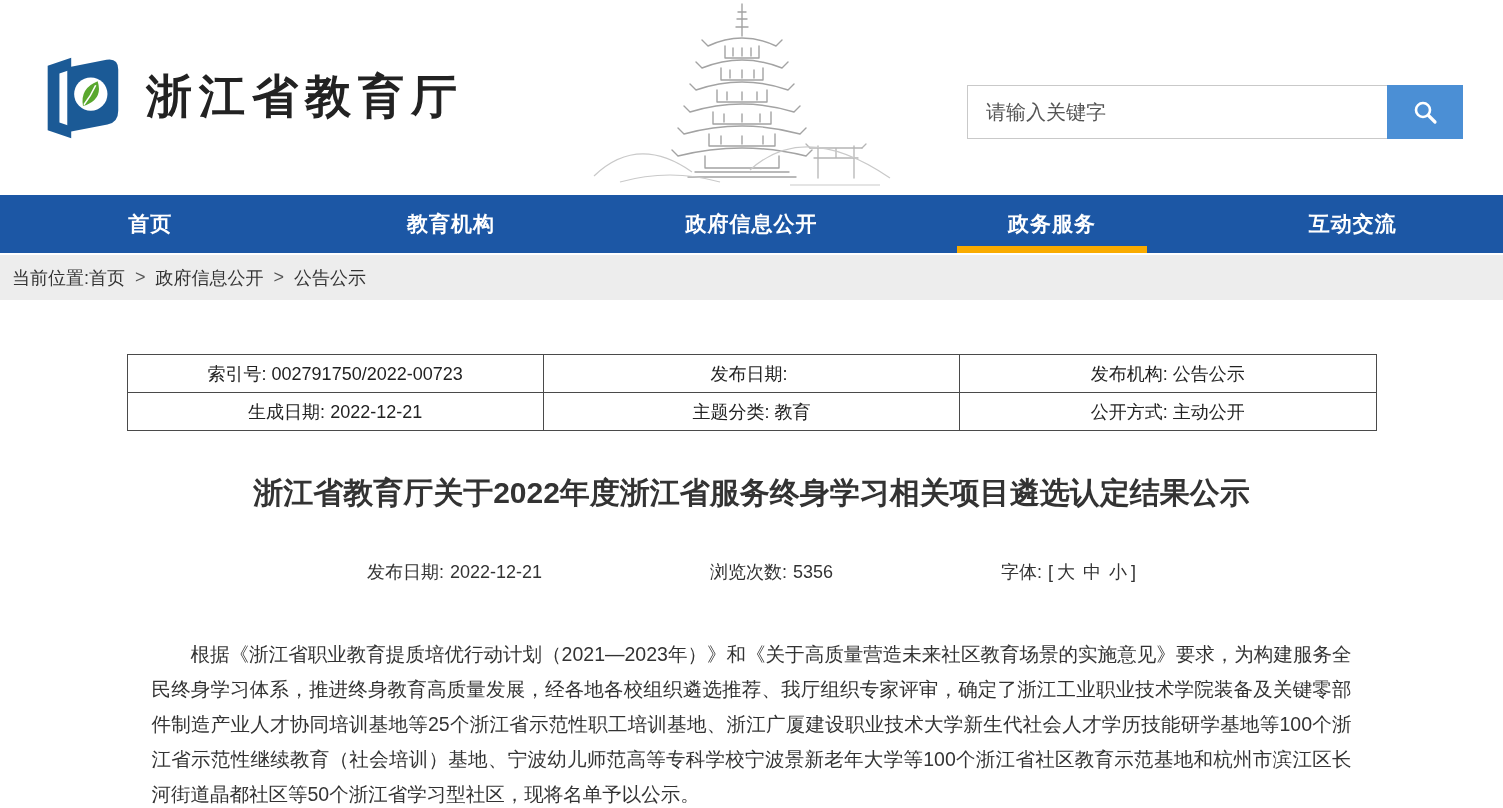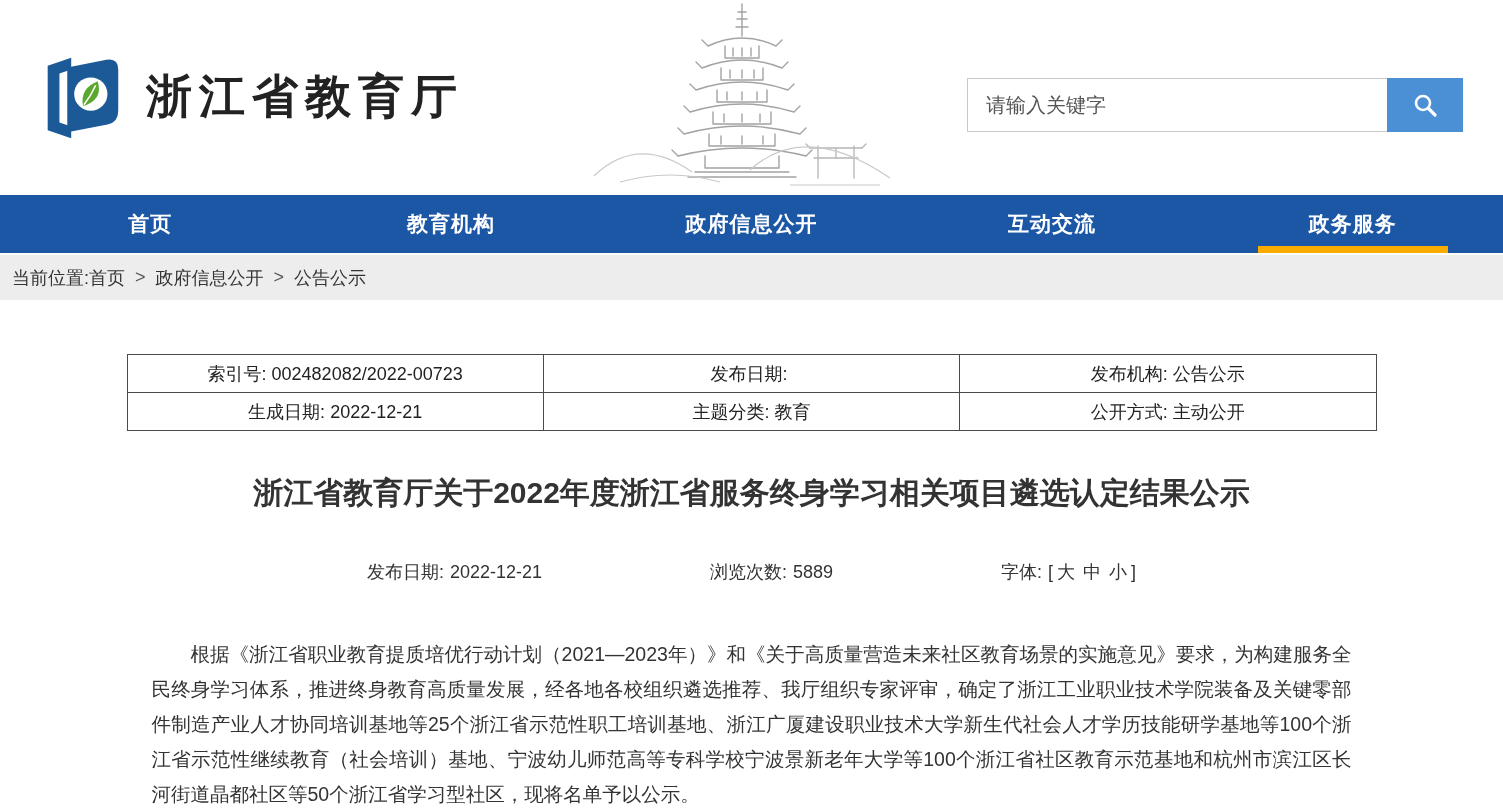--- a/index.html
+++ b/index.html
@@ -9,21 +9,21 @@
   
   .topbar { position:absolute; top:14px; right:13px; z-index:3; font-size:16px; color:#333; white-space:nowrap; }
   .topbar a { color:#333; text-decoration:none; margin:0 9px; cursor:pointer; }
   .topbar .sep { color:#b9b9b9; }
 
   
   .header { position:relative; height:193px; background:#fff; }
   .pagoda { position:absolute; left:590px; top:0; z-index:1; }
   .logo-wrap { position:absolute; left:32px; top:48px; display:flex; align-items:center; z-index:2; cursor:pointer; text-decoration:none; }
   .site-name { margin-left:16px; font-family:"DejaVu Serif","Liberation Serif",serif; font-weight:bold; font-size:46px; color:#222; letter-spacing:7px; }
-  .search { position:absolute; right:40px; top:78px; width:496px; height:54px; display:flex; z-index:2; }
+  .search { position:absolute; right:40px; top:85px; width:496px; height:54px; display:flex; z-index:2; }
   .search input { flex:1; height:54px; border:1px solid #c9c9c9; border-right:none; font-size:20px; padding:0 18px; color:#333; outline:none; }
   .search input::placeholder { color:#555; }
   .search button { width:76px; height:54px; background:#4b8fd5; border:none; cursor:pointer; display:flex; align-items:center; justify-content:center; }
 
   
   .nav { display:flex; height:58px; background:#1c57a5; margin-top:2px; }
   .nav-item { flex:1; display:flex; align-items:center; justify-content:center; color:#fff; font-size:21px; font-weight:bold; position:relative; cursor:pointer; letter-spacing:1px; }
   .nav-item.active::after { content:""; position:absolute; bottom:0; left:50%; transform:translateX(-50%); width:190px; height:7px; background:#f9ab00; }
 
   
@@ -100,55 +100,55 @@
           <line x1="16.5" y1="16.5" x2="23" y2="23" stroke="#ffffff" stroke-width="3.2" stroke-linecap="round"></line>
         </svg>
       </button>
     </div>
   </div>
 
   <div class="nav">
     <div class="nav-item">首页</div>
     <div class="nav-item">教育机构</div>
     <div class="nav-item">政府信息公开</div>
+    <div class="nav-item active">政务服务</div>
     <div class="nav-item">互动交流</div>
-    <div class="nav-item active">政务服务</div>
   </div>
 
   <div class="breadcrumb">
     <span>当前位置:</span>
       <a>首页</a>
     <span class="bsep">&gt;</span>
     <a>政府信息公开</a>
     <span class="bsep">&gt;</span>
     <span>公告公示</span>
   </div>
 
   <div class="container">
 
     <table class="doc-meta">
       <tbody>
           <tr>
-        <td><span class="lbl">索引号:</span><span>002482082/2022-00723</span></td>
+        <td><span class="lbl">索引号:</span><span>002791750/2022-00723</span></td>
         <td><span class="lbl">发布日期:</span><span></span></td>
         <td><span class="lbl">发布机构:</span><span>公告公示</span></td>
       </tr>
       <tr>
         <td><span class="lbl">生成日期:</span><span>2022-12-21</span></td>
         <td><span class="lbl">主题分类:</span><span>教育</span></td>
         <td><span class="lbl">公开方式:</span><span>主动公开</span></td>
       </tr>
     </tbody>
       </table>
 
     <h1 class="article-title">浙江省教育厅关于2022年度浙江省服务终身学习相关项目遴选认定结果公示</h1>
 
     <div class="meta-row">
       <div class="item"><span class="lbl">发布日期:</span><span>2022-12-21</span></div>
-      <div class="item"><span class="lbl">浏览次数:</span><span>5889</span></div>
+      <div class="item"><span class="lbl">浏览次数:</span><span>5356</span></div>
       <div class="item font-sizes">
         <span class="lbl">字体:</span><span>[</span><span class="fs">大</span><span class="fs">中</span><span class="fs">小</span><span>]</span>
       </div>
     </div>
 
     <p class="body-text">根据《浙江省职业教育提质培优行动计划（2021—2023年）》和《关于高质量营造未来社区教育场景的实施意见》要求，为构建服务全民终身学习体系，推进终身教育高质量发展，经各地各校组织遴选推荐、我厅组织专家评审，确定了浙江工业职业技术学院装备及关键零部件制造产业人才协同培训基地等25个浙江省示范性职工培训基地、浙江广厦建设职业技术大学新生代社会人才学历技能研学基地等100个浙江省示范性继续教育（社会培训）基地、宁波幼儿师范高等专科学校宁波景新老年大学等100个浙江省社区教育示范基地和杭州市滨江区长河街道晶都社区等50个浙江省学习型社区，现将名单予以公示。</p>
 
   </div>
 </div>
 

